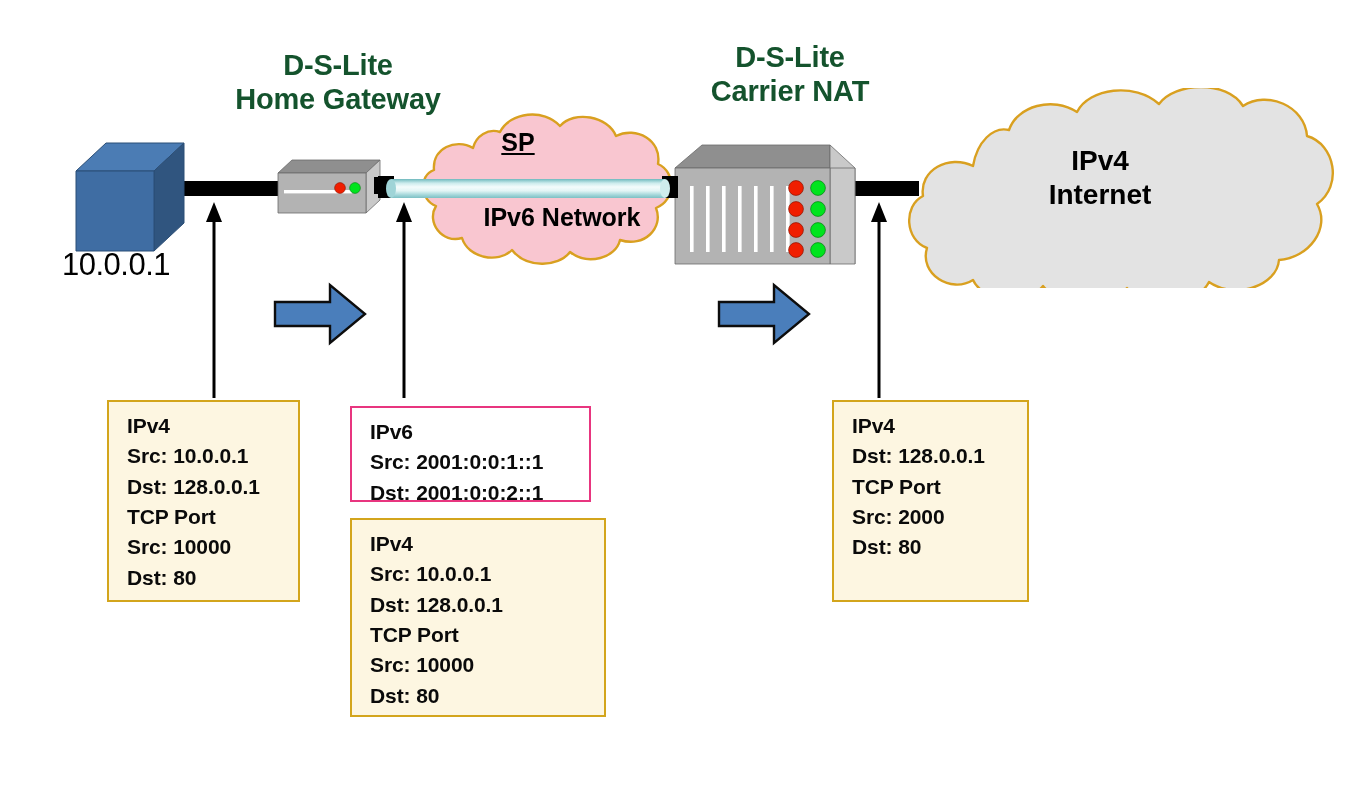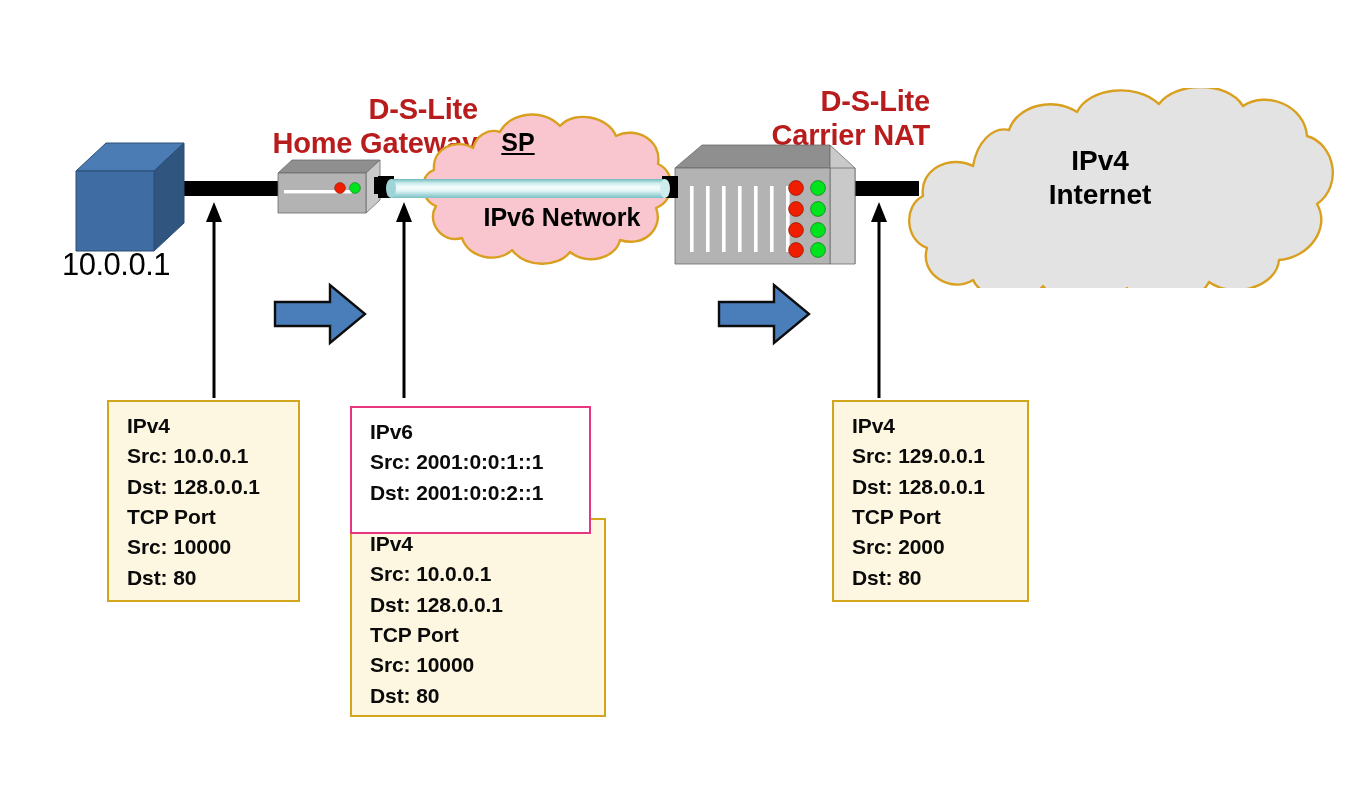--- a/index.html
+++ b/index.html
@@ -17,28 +17,27 @@
     width: 1366px;
     height: 797px;
     background: #ffffff;
     overflow: hidden;
   }
   .abs { position: absolute; }
 
   
   .dev-title {
     position: absolute;
-    text-align: right;
+    text-align: center;
     font-weight: bold;
     font-size: 29px;
     line-height: 1.18;
-    color: #b91c1c;
+    color: #14532d;
     white-space: pre-line;
     letter-spacing: -0.2px;
-    margin-top: 44px;
   }
 
   
   .node-label {
     position: absolute;
     font-weight: normal;
     font-size: 31px;
     color: #000000;
     white-space: nowrap;
     letter-spacing: -0.5px;
@@ -226,37 +225,36 @@
 
   <div class="pkt-box pkt-ipv4" style="left:107px; top:400px; width:193px; height:202px; z-index:7;">
     <div class="pkt-line">IPv4</div>
     <div class="pkt-line">Src: 10.0.0.1</div>
     <div class="pkt-line">Dst: 128.0.0.1</div>
     <div class="pkt-line">TCP Port</div>
     <div class="pkt-line">Src: 10000</div>
     <div class="pkt-line">Dst: 80</div>
   </div>
 
-  <div class="pkt-box pkt-ipv6" style="left:350px; top:406px; width:241px; height:128px; z-index:8;">
+  <div class="pkt-box pkt-ipv6" style="left:350px; top:406px; width:241px; height:96px; z-index:8;">
     <div class="pkt-line">IPv6</div>
     <div class="pkt-line">Src: 2001:0:0:1::1</div>
     <div class="pkt-line">Dst: 2001:0:0:2::1</div>
   </div>
 
   <div class="pkt-box pkt-ipv4" style="left:350px; top:518px; width:256px; height:199px; z-index:7;">
     <div class="pkt-line">IPv4</div>
     <div class="pkt-line">Src: 10.0.0.1</div>
     <div class="pkt-line">Dst: 128.0.0.1</div>
     <div class="pkt-line">TCP Port</div>
     <div class="pkt-line">Src: 10000</div>
     <div class="pkt-line">Dst: 80</div>
   </div>
 
   <div class="pkt-box pkt-ipv4" style="left:832px; top:400px; width:197px; height:202px; z-index:7;">
     <div class="pkt-line">IPv4</div>
-    <div class="pkt-line">Src: 129.0.0.1</div>
     <div class="pkt-line">Dst: 128.0.0.1</div>
     <div class="pkt-line">TCP Port</div>
     <div class="pkt-line">Src: 2000</div>
     <div class="pkt-line">Dst: 80</div>
   </div>
 
 </div>
 
 </body></html>

